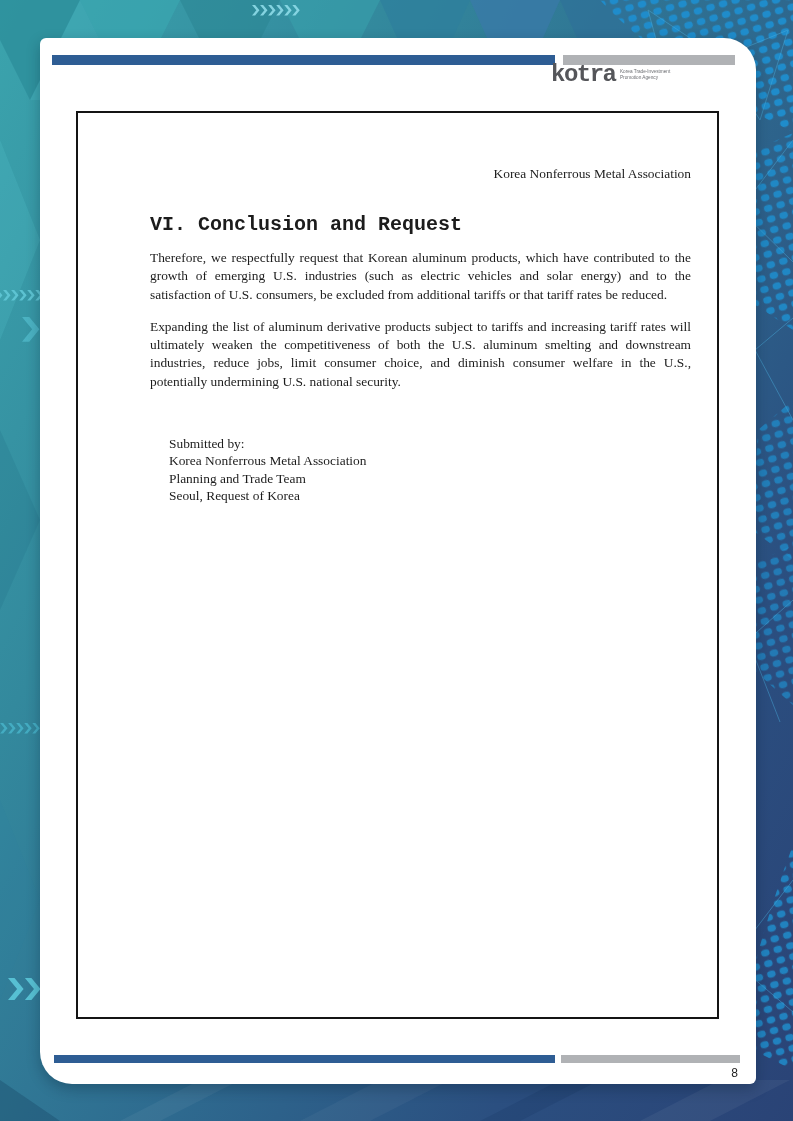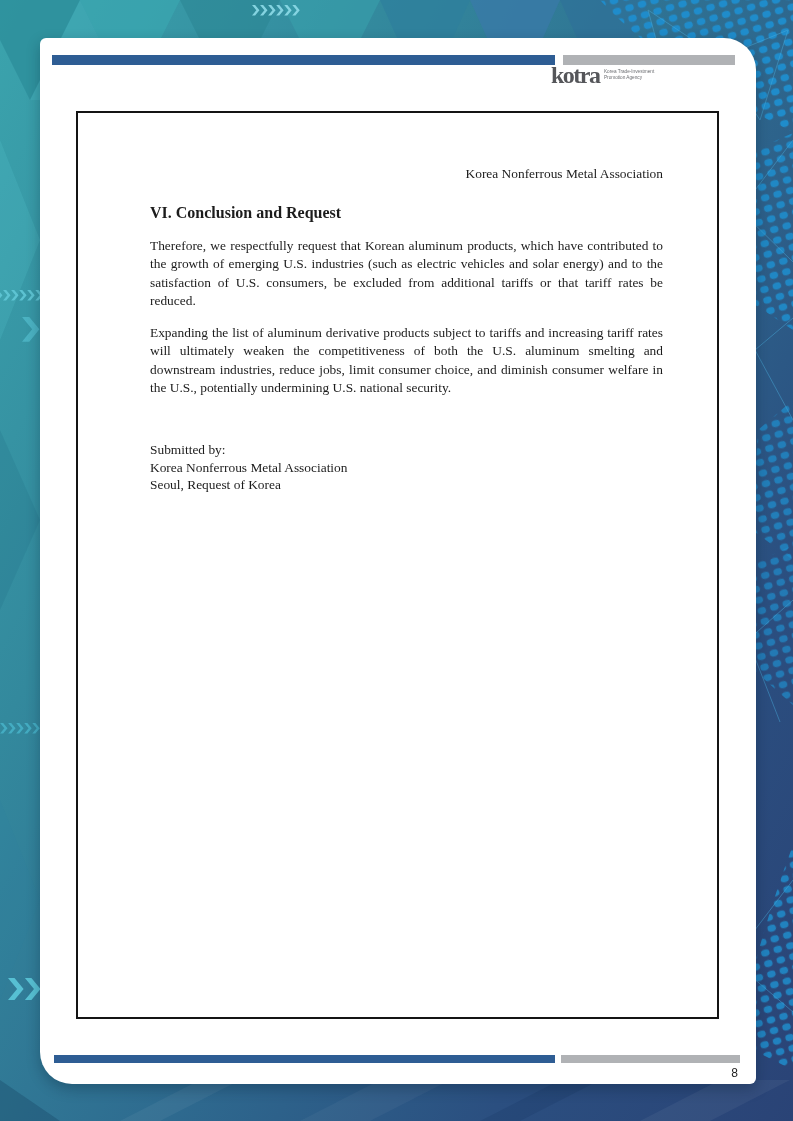--- a/index.html
+++ b/index.html
@@ -20,45 +20,45 @@
     box-shadow:0 5px 14px rgba(0,20,40,.28);z-index:1;
   }
   .bar{position:absolute;height:10px;}
   .bar-top-blue{left:12px;top:17px;width:503px;background:#2e5d94;}
   .bar-top-gray{left:523px;top:17px;width:172px;background:#b0b2b5;}
   .bar-bot-blue{left:14px;top:1017px;width:501px;height:8px;background:#2e5d94;}
   .bar-bot-gray{left:521px;top:1017px;width:179px;height:8px;background:#b0b2b5;}
   
   .logo{position:absolute;left:511px;top:27px;display:flex;align-items:flex-start;}
   .logo-word{
-    font-family:Liberation Serif, serif;font-weight:700;
+    font-family:Liberation Mono, monospace;font-weight:700;
     font-size:24px;line-height:20px;letter-spacing:-1.5px;color:#55565a;
   }
   .logo-tag{
     margin-left:4px;margin-top:3px;color:#6a6c70;
     font-size:6px;line-height:6px;transform:scaleX(.78);transform-origin:left top;
     white-space:nowrap;
   }
   
   .doc-page{
     position:absolute;left:36px;top:73px;width:639px;height:904px;
     border:2px solid #141414;background:#ffffff;
     font-family:"Liberation Serif",serif;color:#1c1c1c;
     box-sizing:content-box;
   }
-  .doc-inner{padding:52px 54px 0 72px;}
+  .doc-inner{padding:52px 26px 0 72px;}
   .assoc{font-size:13.4px;line-height:18px;text-align:right;}
   .doc-heading{
-    margin:20px 0 0 0;font-size:16px;line-height:20px;font-weight:700;
+    margin:32px 0 0 0;font-size:20px;line-height:20px;font-weight:700;font-family:Liberation Mono, monospace;
   }
   .doc-para{
     margin:14px 0 0 0;font-size:13.4px;line-height:18.3px;
     text-align:justify;
   }
-  .submitted{margin-top:44px;font-size:13.4px;line-height:17.4px;}
+  .submitted{margin-top:44px;font-size:13.4px;line-height:17.4px;margin-left:19px;}
   
   .page-num{
     position:absolute;right:18px;top:1028px;
     font-family:"Liberation Sans",sans-serif;font-size:12px;color:#222;
   }
 </style>
 </head>
 <body>
 
 <div class="stage">
@@ -165,20 +165,21 @@
 
         <h1 class="doc-heading">VI. Conclusion and Request</h1>
 
         <p class="doc-para">Therefore, we respectfully request that Korean aluminum products, which have contributed to the growth of emerging U.S. industries (such as electric vehicles and solar energy) and to the satisfaction of U.S. consumers, be excluded from additional tariffs or that tariff rates be reduced.</p>
 
         <p class="doc-para">Expanding the list of aluminum derivative products subject to tariffs and increasing tariff rates will ultimately weaken the competitiveness of both the U.S. aluminum smelting and downstream industries, reduce jobs, limit consumer choice, and diminish consumer welfare in the U.S., potentially undermining U.S. national security.</p>
 
         <div class="submitted">
           <div>Submitted by:</div>
           <div>Korea Nonferrous Metal Association</div>
+          <div>Planning and Trade Team</div>
           <div>Seoul, Request of Korea</div>
         </div>
       </div>
     </div>
 
     <div class="bar bar-bot-blue"></div>
     <div class="bar bar-bot-gray"></div>
 
     <div class="page-num">8</div>
   </div>

